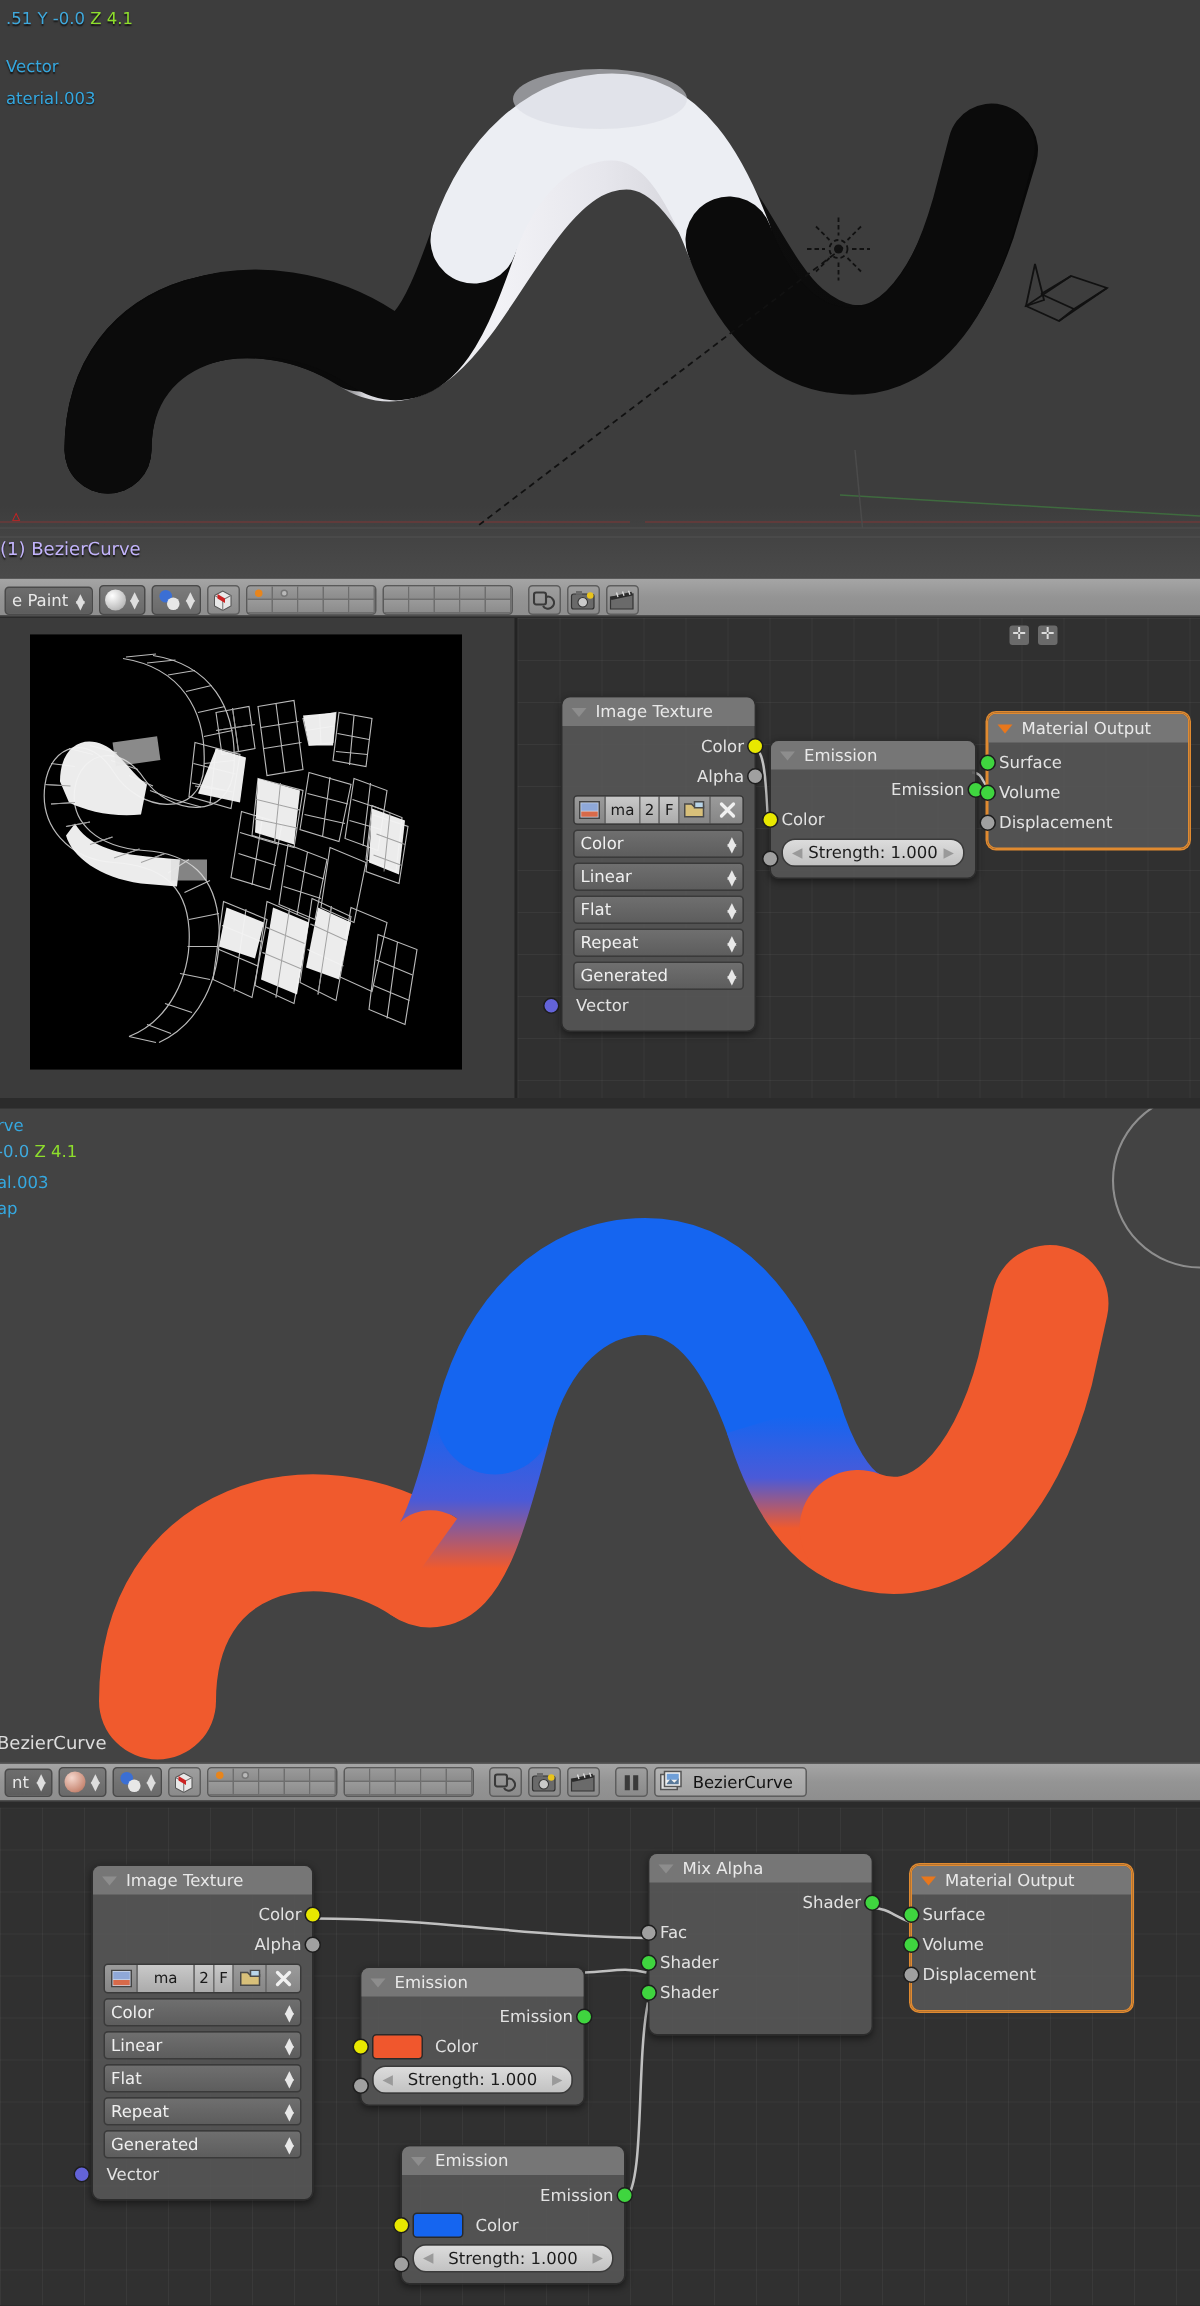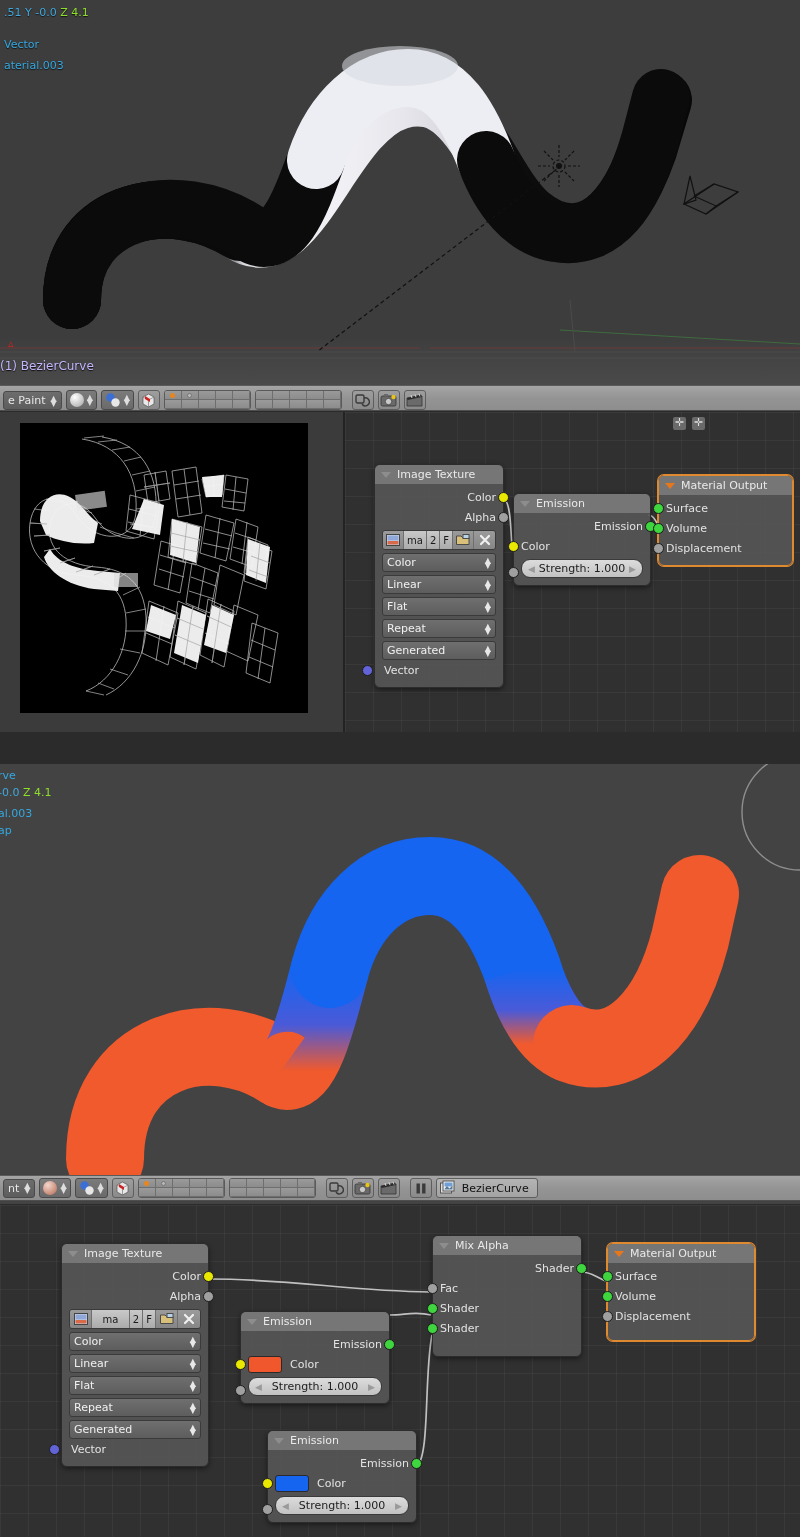--- a/index.html
+++ b/index.html
@@ -617,21 +617,21 @@
           <div class="row">
             <span class="sock in s-grey"></span>
             <span>Displacement</span>
           </div>
         </div>
       </div>
 
     </div>
   </div>
 
-  <div class="renderview" style="top:764px;">
+  <div class="renderview" style="top:739px;">
     <svg width="800" height="440" style="position:absolute;left:0;top:0;">
       <defs>
         <linearGradient id="blendL" x1="0" y1="0" x2="0" y2="1">
           <stop offset="0%" stop-color="#1565f0"></stop>
           <stop offset="55%" stop-color="#4a5ad8"></stop>
           <stop offset="100%" stop-color="#f05a2d"></stop>
         </linearGradient>
       </defs>
 
       <path d="M 105,395 C 105,285 210,258 282,305" fill="none" stroke="#f05a2d" stroke-width="78" stroke-linecap="round"></path>

